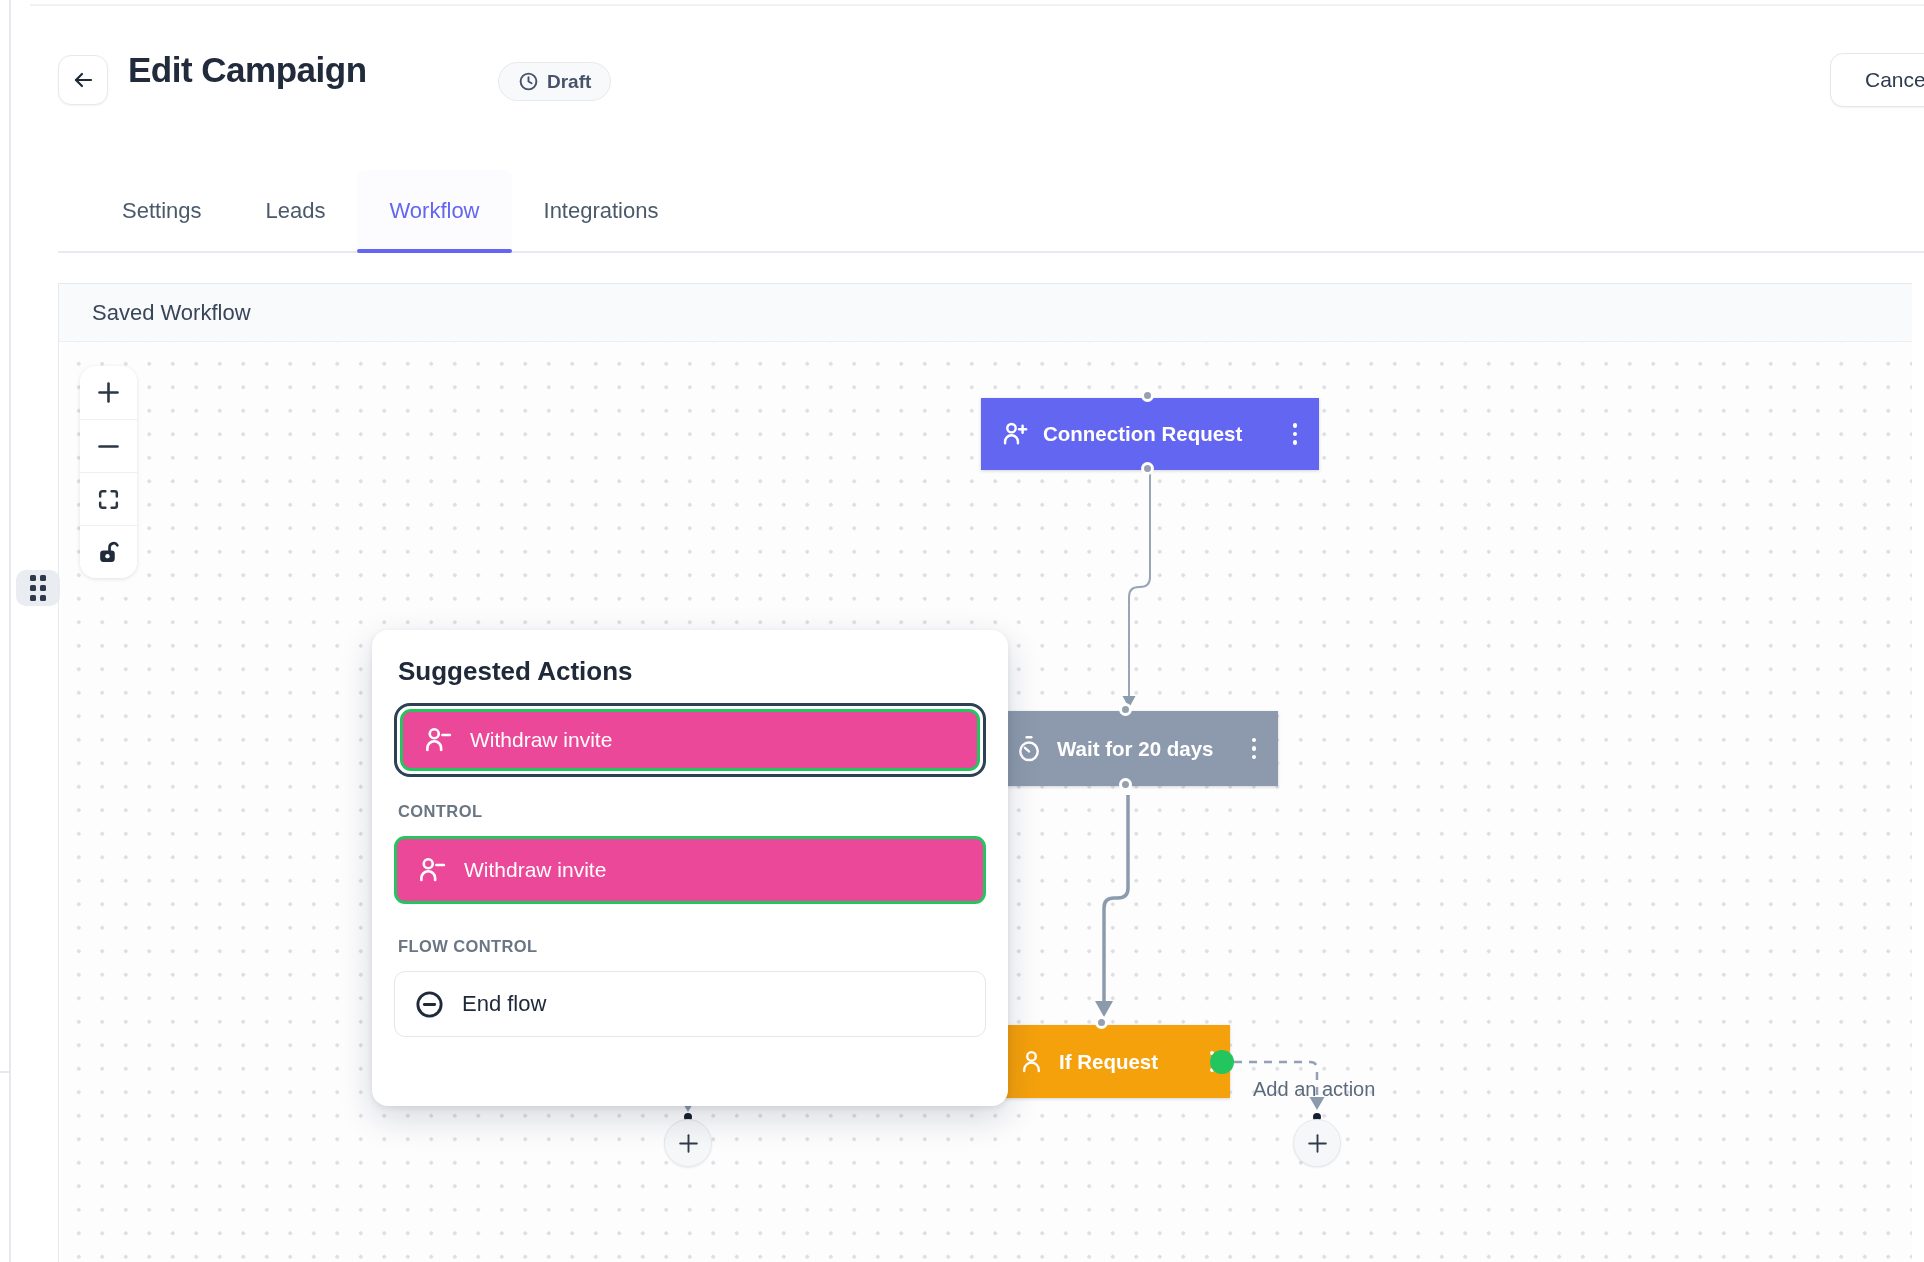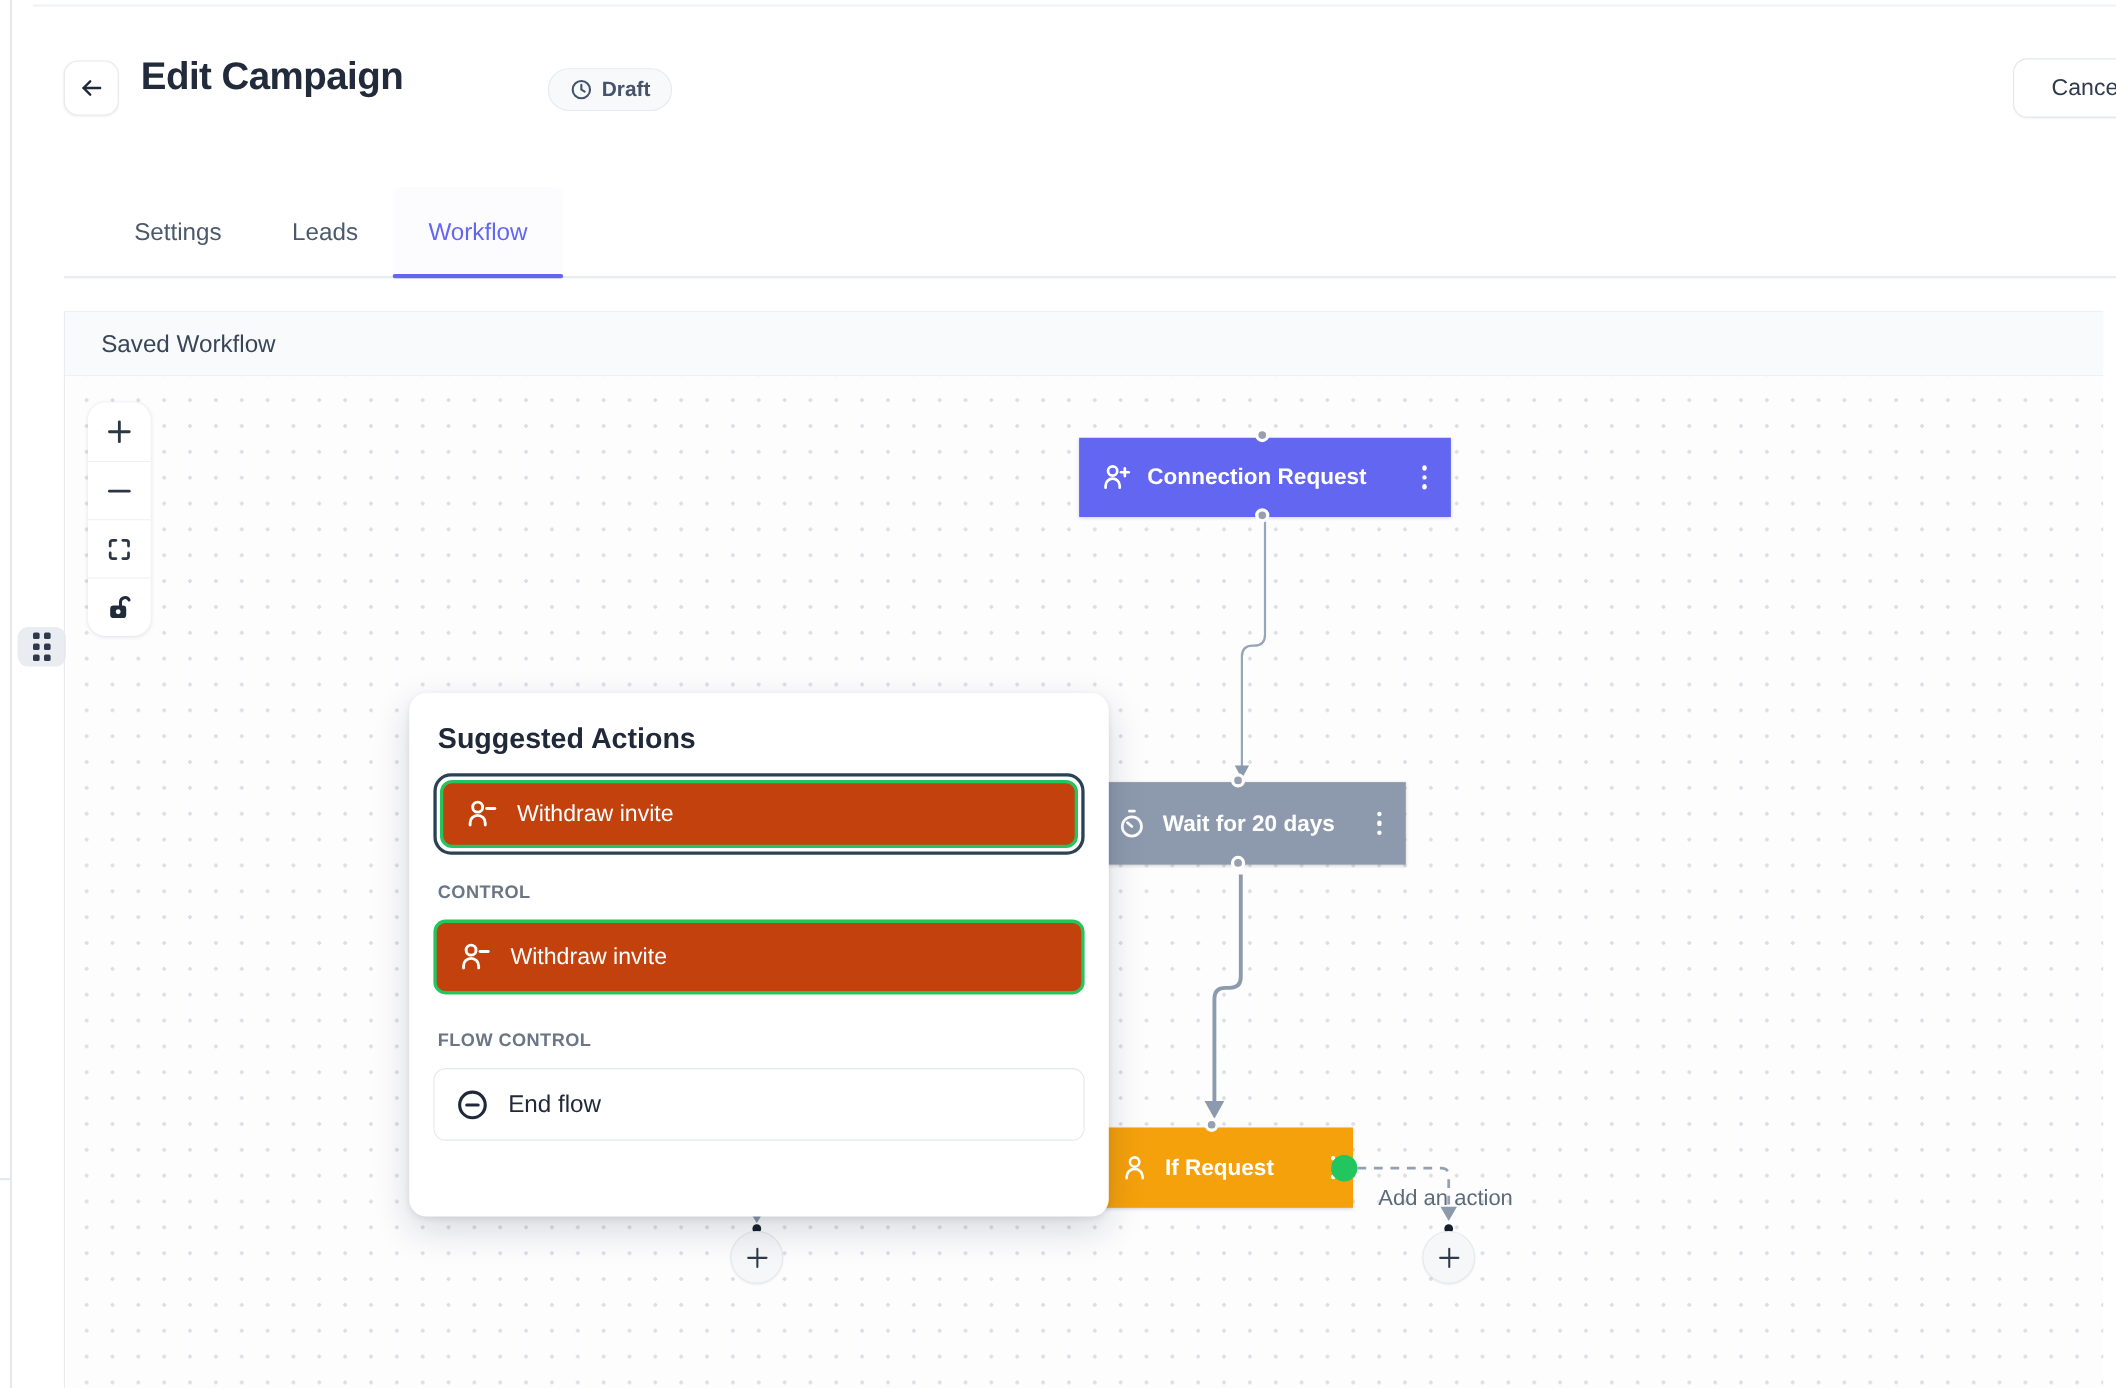--- a/index.html
+++ b/index.html
@@ -73,21 +73,21 @@
     border:1px solid #e6e9ed; display:flex; align-items:center; justify-content:center; z-index:2;
     box-shadow:0 1px 2px rgba(16,24,40,.08); cursor:pointer; }
   .add-action-label { position:absolute; left:1253px; top:1078px; font-size:20px; color:#5d6a7c; z-index:2; }
 
   
   .popup { position:absolute; left:372px; top:630px; width:636px; height:476px; background:#fff;
     border-radius:16px; box-shadow:0 12px 34px rgba(7,22,44,.16), 0 2px 6px rgba(7,22,44,.08);
     padding:24px 22px; z-index:10; }
   .popup h2 { font-size:26px; font-weight:700; color:#20293a; margin:2px 4px 0; }
   .focus-wrap { margin-top:16px; border:3.5px solid #2b4154; border-radius:16px; padding:3px; }
-  .btn-primary { width:100%; height:62px; background:#c2410c; border:3px solid #24c45e; border-radius:11px;
+  .btn-primary { width:100%; height:62px; background:#ec4899; border:3px solid #24c45e; border-radius:11px;
     display:flex; align-items:center; gap:17px; padding:0 20px; color:#fff; font-size:21px; font-weight:500;
     font-family:inherit; cursor:pointer; }
   .section-label { margin:25px 4px 0; font-size:16.5px; font-weight:700; color:#6b7684; letter-spacing:.4px; }
   .btn-primary.solo { margin-top:15px; height:68px; }
   .btn-endflow { margin-top:15px; width:100%; height:66px; background:#fff; border:1.5px solid #e4e7ec;
     border-radius:11px; display:flex; align-items:center; gap:17px; padding:0 19px; color:#20293a;
     font-size:22px; font-weight:500; font-family:inherit; cursor:pointer; }
 </style>
 </head>
 <body>
@@ -119,20 +119,21 @@
       <polyline points="12 7 12 12 15.5 14"></polyline>
   </svg>
   <span class="txt">Draft</span>
 </div>
 <button class="cancel-btn">Cancel</button>
 
 <div class="tabs">
   <div class="tab">Settings</div>
   <div class="tab">Leads</div>
   <div class="tab active">Workflow</div>
+  <div class="tab">Integrations</div>
 </div>
 
 <div class="panel">
   <div class="panel-header">
     <span>Saved Workflow</span>
   </div>
   <div class="canvas"></div>
 </div>
 
 <div class="controls">

